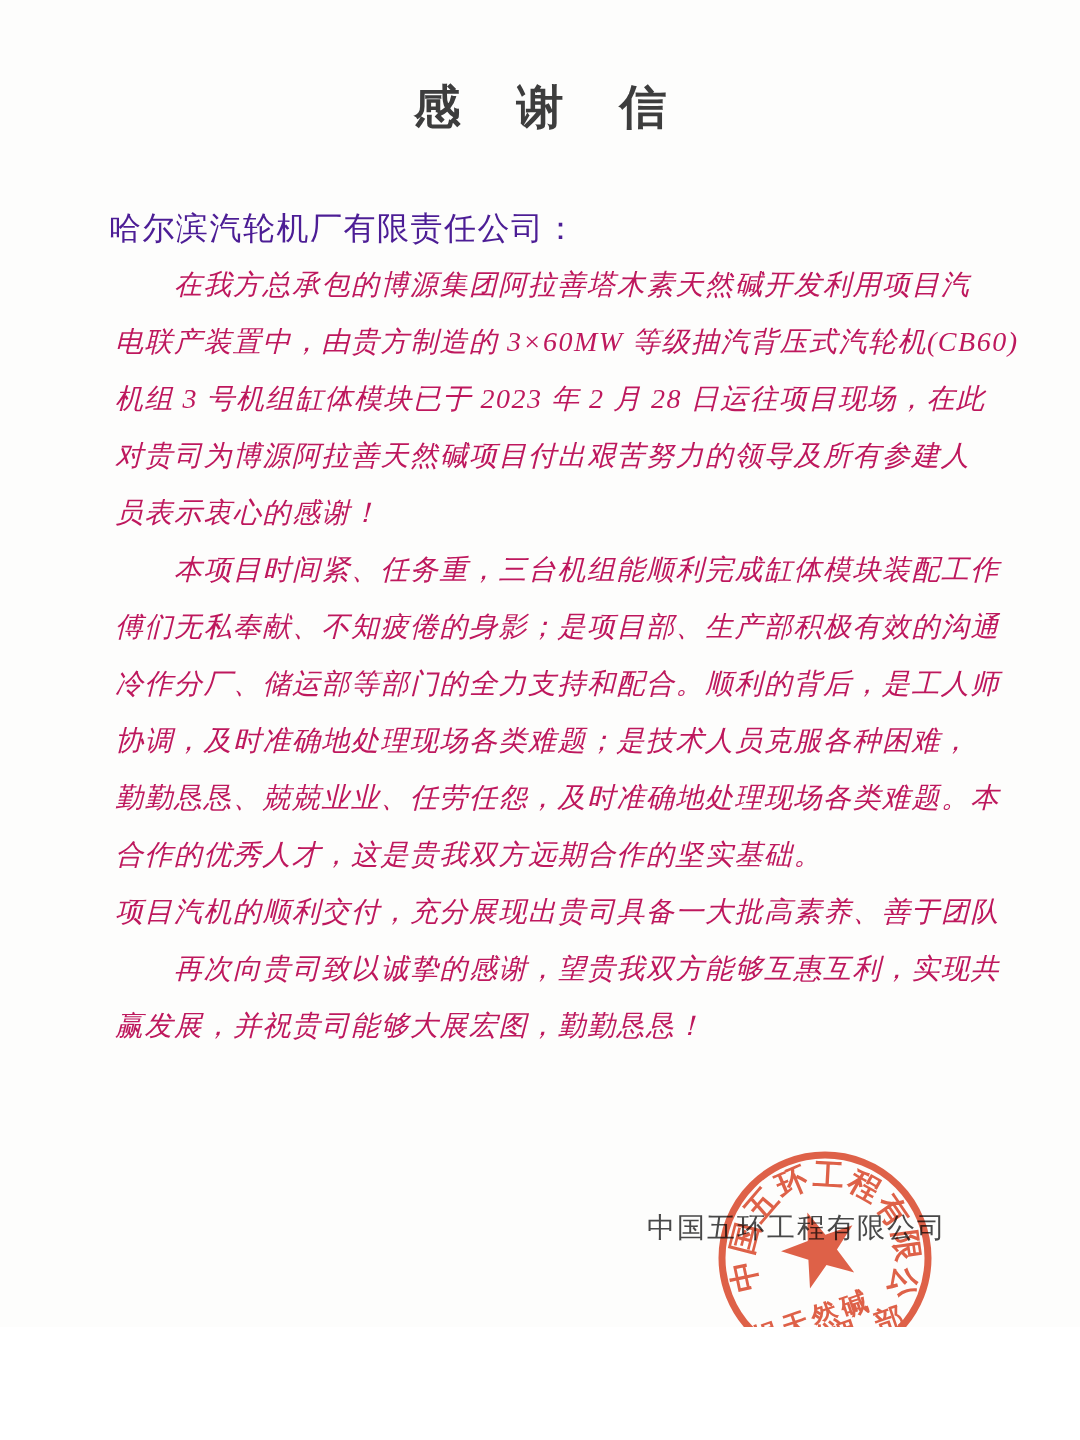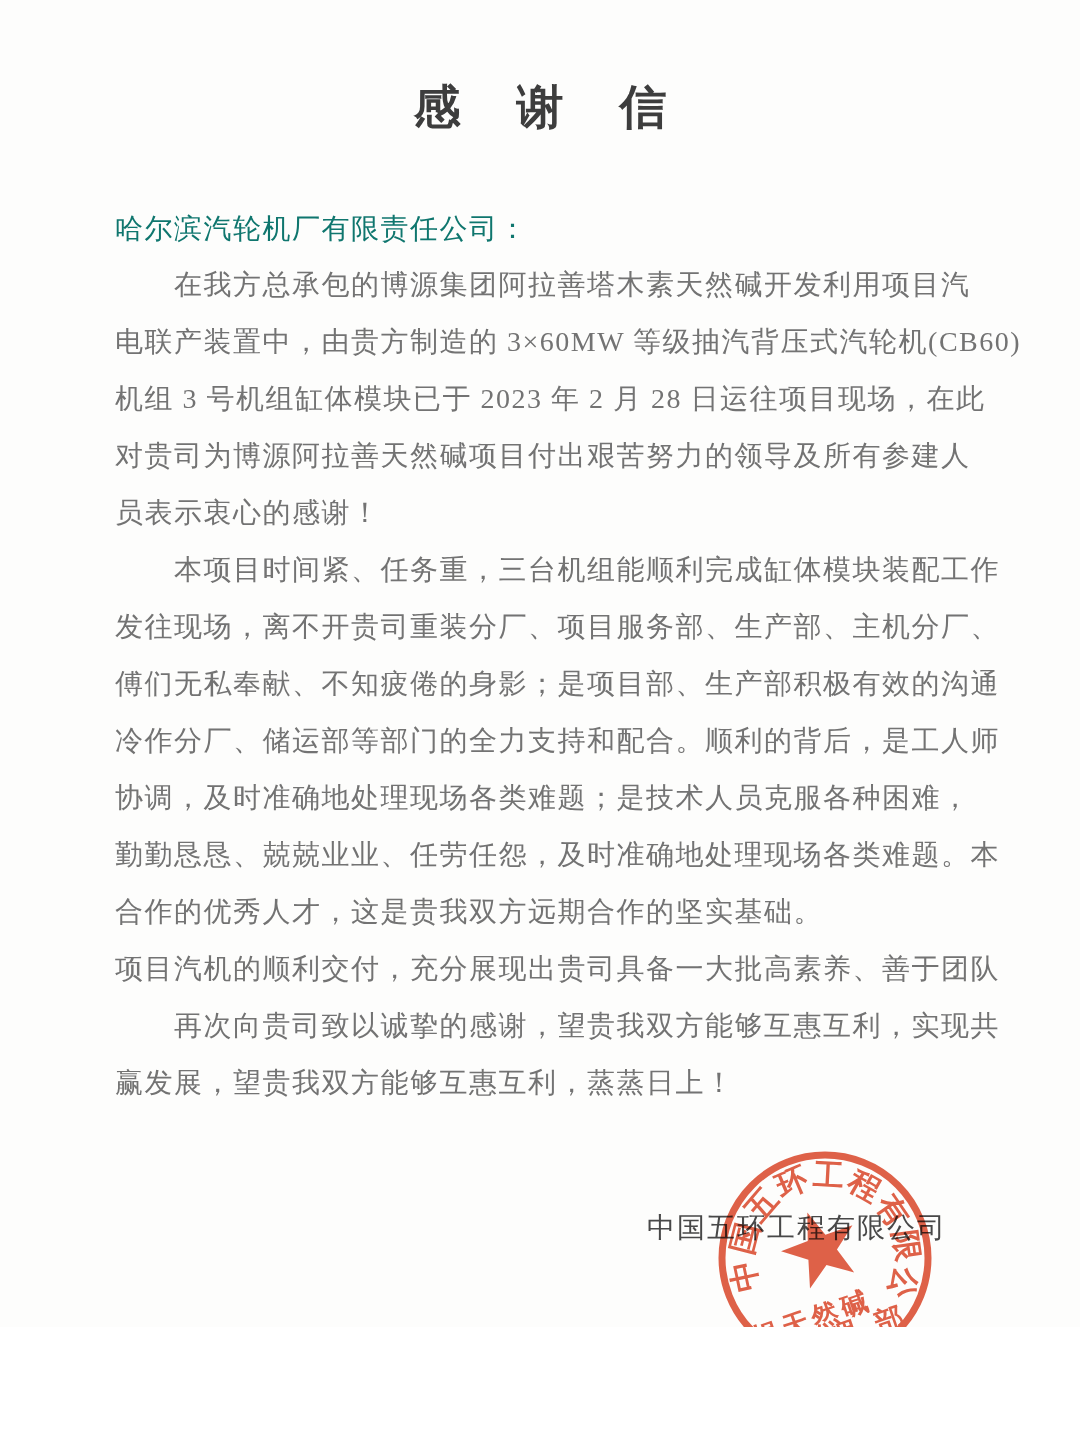--- a/index.html
+++ b/index.html
@@ -25,40 +25,41 @@
     font-family: "Liberation Sans", "DejaVu Sans", sans-serif;
     font-size: 47px;
     font-weight: 700;
     color: #3d3d3d;
     letter-spacing: 56px;
     text-indent: 56px;
     white-space: nowrap;
   }
   .salutation {
     position: absolute;
-    left: 115px;
+    left: 109px;
     top: 200px;
     width: 850px;
-    font-size: 28px;
+    font-size: 32px;
     line-height: 57px;
     letter-spacing: 1.5px;
-    color: #0f766e;
+    color: #4c1d95;
   }
   .letter-body {
     position: absolute;
     left: 115px;
     top: 256px;
     width: 880px;
   }
   .letter-body .line {
     font-size: 28px;
     line-height: 57px;
     letter-spacing: 1.5px;
-    color: #737373;
+    color: #be185d;
     white-space: nowrap;
+    font-style: italic;
   }
   .signature {
     position: absolute;
     right: 133px;
     top: 1199px;
     text-align: right;
   }
   .signature .sig-line {
     font-size: 28px;
     line-height: 57px;
@@ -94,31 +95,30 @@
   <div class="letter-body">
       <div class="paragraph">
         <div class="line">　　在我方总承包的博源集团阿拉善塔木素天然碱开发利用项目汽</div>
         <div class="line">电联产装置中，由贵方制造的 3×60MW 等级抽汽背压式汽轮机(CB60)</div>
         <div class="line">机组 3 号机组缸体模块已于 2023 年 2 月 28 日运往项目现场，在此</div>
         <div class="line">对贵司为博源阿拉善天然碱项目付出艰苦努力的领导及所有参建人</div>
         <div class="line">员表示衷心的感谢！</div>
       </div>
       <div class="paragraph">
         <div class="line">　　本项目时间紧、任务重，三台机组能顺利完成缸体模块装配工作</div>
-        <div class="line">发往现场，离不开贵司重装分厂、项目服务部、生产部、主机分厂、</div>
         <div class="line">傅们无私奉献、不知疲倦的身影；是项目部、生产部积极有效的沟通</div>
         <div class="line">冷作分厂、储运部等部门的全力支持和配合。顺利的背后，是工人师</div>
         <div class="line">协调，及时准确地处理现场各类难题；是技术人员克服各种困难，</div>
         <div class="line">勤勤恳恳、兢兢业业、任劳任怨，及时准确地处理现场各类难题。本</div>
         <div class="line">合作的优秀人才，这是贵我双方远期合作的坚实基础。</div>
         <div class="line">项目汽机的顺利交付，充分展现出贵司具备一大批高素养、善于团队</div>
       </div>
       <div class="paragraph">
         <div class="line">　　再次向贵司致以诚挚的感谢，望贵我双方能够互惠互利，实现共</div>
-        <div class="line">赢发展，望贵我双方能够互惠互利，蒸蒸日上！</div>
+        <div class="line">赢发展，并祝贵司能够大展宏图，勤勤恳恳！</div>
       </div>
     </div>
 
   <div class="signature">
     <div class="sig-line">中国五环工程有限公司</div>
   </div>
 
   <div class="seal">
     <svg viewBox="0 0 264 264" xmlns="http://www.w3.org/2000/svg">
       <defs>

